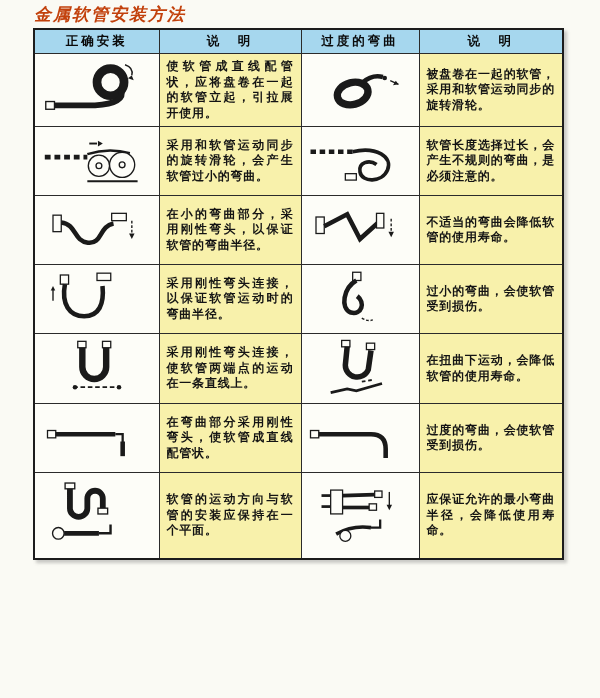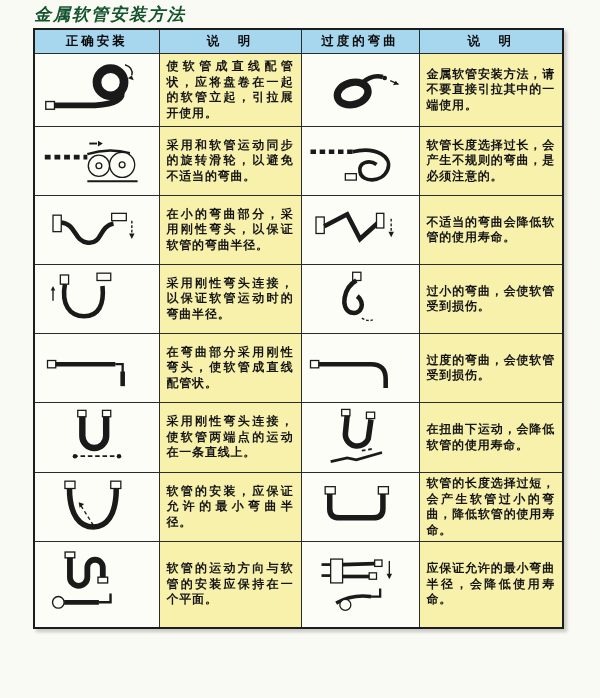--- a/index.html
+++ b/index.html
@@ -8,21 +8,21 @@
     background:#fafaf4;
     font-family:"DejaVu Sans","Liberation Sans",sans-serif;
     color:#111;
   }
   .title{
     margin:3px 0 2px 34px;
     font-size:17px;
     font-weight:bold;
     font-style:italic;
     letter-spacing:2px;
-    color:#14532d;
+    color:#c2410c;
   }
   table.install{
     border-collapse:collapse;
     table-layout:fixed;
     margin-left:33px;
     width:529px;
     background:#7dd3fc;
     border:2px solid #1c1c1c;
     box-shadow:3px 3px 3px rgba(110,110,110,.35);
   }
@@ -96,39 +96,39 @@
         <td class="desc">使软管成直线配管状，应将盘卷在一起的软管立起，引拉展开使用。</td>
         <td class="img">
           <svg width="110" height="62" viewBox="0 0 120 64">
             <ellipse cx="52" cy="38" rx="17" ry="12" class="ln" stroke-width="8" transform="rotate(-14 52 38)"></ellipse>
             <path d="M63 26 Q73 17 85 20" class="ln" stroke-width="5"></path>
             <circle cx="87" cy="21" r="2.5" class="fill"></circle>
             <path d="M93 24 l9 4" class="ln" stroke-width="1.5"></path>
             <path d="M102 28 l-6 1 3 -5 z" class="fill"></path>
           </svg>
         </td>
-        <td class="desc">金属软管安装方法，请不要直接引拉其中的一端使用。</td>
+        <td class="desc">被盘卷在一起的软管，采用和软管运动同步的旋转滑轮。</td>
       </tr>
 
 
       <tr style="height:69px">
         <td class="img">
           <svg width="116" height="62" viewBox="0 0 120 64">
             <line x1="6" y1="30" x2="50" y2="30" class="ln" stroke-width="5" stroke-dasharray="6 4"></line>
             <path d="M50 27 Q72 20 94 26" class="ln" stroke-width="2.5"></path>
             <circle cx="62" cy="39" r="11" class="fit"></circle>
             <circle cx="62" cy="39" r="3" class="ln" stroke-width="1.4"></circle>
             <circle cx="86" cy="38" r="13" class="fit"></circle>
             <circle cx="86" cy="38" r="3" class="ln" stroke-width="1.4"></circle>
             <line x1="50" y1="55" x2="102" y2="55" class="ln" stroke-width="2"></line>
             <line x1="52" y1="16" x2="60" y2="16" class="ln" stroke-width="2"></line>
             <path d="M66 16 l-5 -3 v6 z" class="fill"></path>
           </svg>
         </td>
-        <td class="desc">采用和软管运动同步的旋转滑轮，以避免不适当的弯曲。</td>
+        <td class="desc">采用和软管运动同步的旋转滑轮，会产生软管过小的弯曲。</td>
         <td class="img">
           <svg width="110" height="62" viewBox="0 0 120 64">
             <line x1="6" y1="24" x2="52" y2="24" class="ln" stroke-width="5" stroke-dasharray="6 4"></line>
             <path d="M52 24 C78 18 96 30 90 44 C84 58 62 58 60 46 C58 36 70 32 78 38" class="ln" stroke-width="4"></path>
             <rect x="44" y="48" width="12" height="7" class="fit"></rect>
           </svg>
         </td>
         <td class="desc">软管长度选择过长，会产生不规则的弯曲，是必须注意的。</td>
       </tr>
 
@@ -167,40 +167,20 @@
         </td>
         <td class="desc">采用刚性弯头连接，以保证软管运动时的弯曲半径。</td>
         <td class="img">
           <svg width="110" height="62" viewBox="0 0 120 64">
             <rect x="52" y="5" width="9" height="9" class="fit"></rect>
             <path d="M56 14 C42 22 38 44 50 49 C62 52 66 38 57 31" class="ln" stroke-width="5"></path>
             <path d="M62 55 q6 4 12 2" class="ln" stroke-width="1.5" stroke-dasharray="3 2"></path>
           </svg>
         </td>
         <td class="desc">过小的弯曲，会使软管受到损伤。</td>
-      </tr>
-
-      <tr style="height:68px">
-        <td class="img">
-          <svg width="110" height="62" viewBox="0 0 120 64">
-            <rect x="6" y="26" width="9" height="8" class="fit"></rect>
-            <line x1="15" y1="30" x2="80" y2="30" class="ln" stroke-width="5"></line>
-            <path d="M80 30 L88 30 L88 40" class="ln" stroke-width="2.5"></path>
-            <line x1="88" y1="38" x2="88" y2="54" class="ln" stroke-width="5"></line>
-          </svg>
-        </td>
-        <td class="desc">在弯曲部分采用刚性弯头，使软管成直线配管状。</td>
-        <td class="img">
-          <svg width="110" height="62" viewBox="0 0 120 64">
-            <rect x="6" y="26" width="9" height="8" class="fit"></rect>
-            <line x1="15" y1="30" x2="72" y2="30" class="ln" stroke-width="5"></line>
-            <path d="M72 30 Q88 30 88 46 L88 56" class="ln" stroke-width="5"></path>
-          </svg>
-        </td>
-        <td class="desc">过度的弯曲，会使软管受到损伤。</td>
       </tr>
 
       <tr style="height:70px">
         <td class="img">
           <svg width="110" height="62" viewBox="0 0 120 64">
             <rect x="39" y="4" width="9" height="7" class="fit"></rect>
             <rect x="66" y="4" width="9" height="7" class="fit"></rect>
             <path d="M44 11 L44 32 A13 13 0 0 0 70 32 L70 11" class="ln" stroke-width="7"></path>
             <line x1="34" y1="54" x2="86" y2="54" class="ln" stroke-width="2" stroke-dasharray="5 3"></line>
             <circle cx="36" cy="54" r="2.5" class="fill"></circle>
@@ -213,40 +193,40 @@
             <rect x="40" y="3" width="9" height="7" class="fit"></rect>
             <rect x="67" y="6" width="9" height="7" class="fit"></rect>
             <path d="M46 10 L44 30 A13 13 0 0 0 69 35 L72 14" class="ln" stroke-width="6"></path>
             <line x1="62" y1="48" x2="74" y2="46" class="ln" stroke-width="2" stroke-dasharray="4 3"></line>
             <path d="M28 60 L46 56 L56 58 L84 50" class="ln" stroke-width="3"></path>
           </svg>
         </td>
         <td class="desc">在扭曲下运动，会降低软管的使用寿命。</td>
       </tr>
 
-      <tr style="height:69px">
-        <td class="img">
-          <svg width="110" height="62" viewBox="0 0 120 64">
-            <rect x="25" y="6" width="11" height="8" class="fit"></rect>
-            <rect x="75" y="6" width="11" height="8" class="fit"></rect>
-            <path d="M30 14 C30 44 42 56 56 56 C70 56 81 44 81 14" class="ln" stroke-width="6"></path>
-            <line x1="56" y1="54" x2="42" y2="32" class="ln" stroke-width="1.5" stroke-dasharray="4 3"></line>
-            <path d="M40 29 l1 6 5 -4 z" class="fill"></path>
-          </svg>
-        </td>
-        <td class="desc">软管的安装，应保证允许的最小弯曲半径。</td>
-        <td class="img">
-          <svg width="110" height="62" viewBox="0 0 120 64">
-            <rect x="22" y="12" width="11" height="8" class="fit"></rect>
-            <rect x="80" y="12" width="11" height="8" class="fit"></rect>
-            <path d="M27 20 L27 36 Q27 46 38 46 L74 46 Q85 46 85 36 L85 20" class="ln" stroke-width="6"></path>
-          </svg>
-        </td>
-        <td class="desc">软管的长度选择过短，会产生软管过小的弯曲，降低软管的使用寿命。</td>
-      </tr>
+      <tr style="height:68px">
+        <td class="img">
+          <svg width="110" height="62" viewBox="0 0 120 64">
+            <rect x="6" y="26" width="9" height="8" class="fit"></rect>
+            <line x1="15" y1="30" x2="80" y2="30" class="ln" stroke-width="5"></line>
+            <path d="M80 30 L88 30 L88 40" class="ln" stroke-width="2.5"></path>
+            <line x1="88" y1="38" x2="88" y2="54" class="ln" stroke-width="5"></line>
+          </svg>
+        </td>
+        <td class="desc">在弯曲部分采用刚性弯头，使软管成直线配管状。</td>
+        <td class="img">
+          <svg width="110" height="62" viewBox="0 0 120 64">
+            <rect x="6" y="26" width="9" height="8" class="fit"></rect>
+            <line x1="15" y1="30" x2="72" y2="30" class="ln" stroke-width="5"></line>
+            <path d="M72 30 Q88 30 88 46 L88 56" class="ln" stroke-width="5"></path>
+          </svg>
+        </td>
+        <td class="desc">过度的弯曲，会使软管受到损伤。</td>
+      </tr>
+
 
       <tr style="height:86px">
         <td class="img">
           <svg width="116" height="64" viewBox="0 0 120 66">
             <rect x="27" y="2" width="10" height="6" class="fit"></rect>
             <path d="M32 8 L32 28 A9 9 0 0 0 50 28 L50 18 A8 8 0 0 1 66 18 L66 28" class="ln" stroke-width="6"></path>
             <rect x="61" y="28" width="10" height="6" class="fit"></rect>
             <circle cx="20" cy="54" r="6" class="fit"></circle>
             <line x1="26" y1="54" x2="62" y2="54" class="ln" stroke-width="5"></line>
             <path d="M62 54 L74 54 L74 45" class="ln" stroke-width="2.5"></path>

